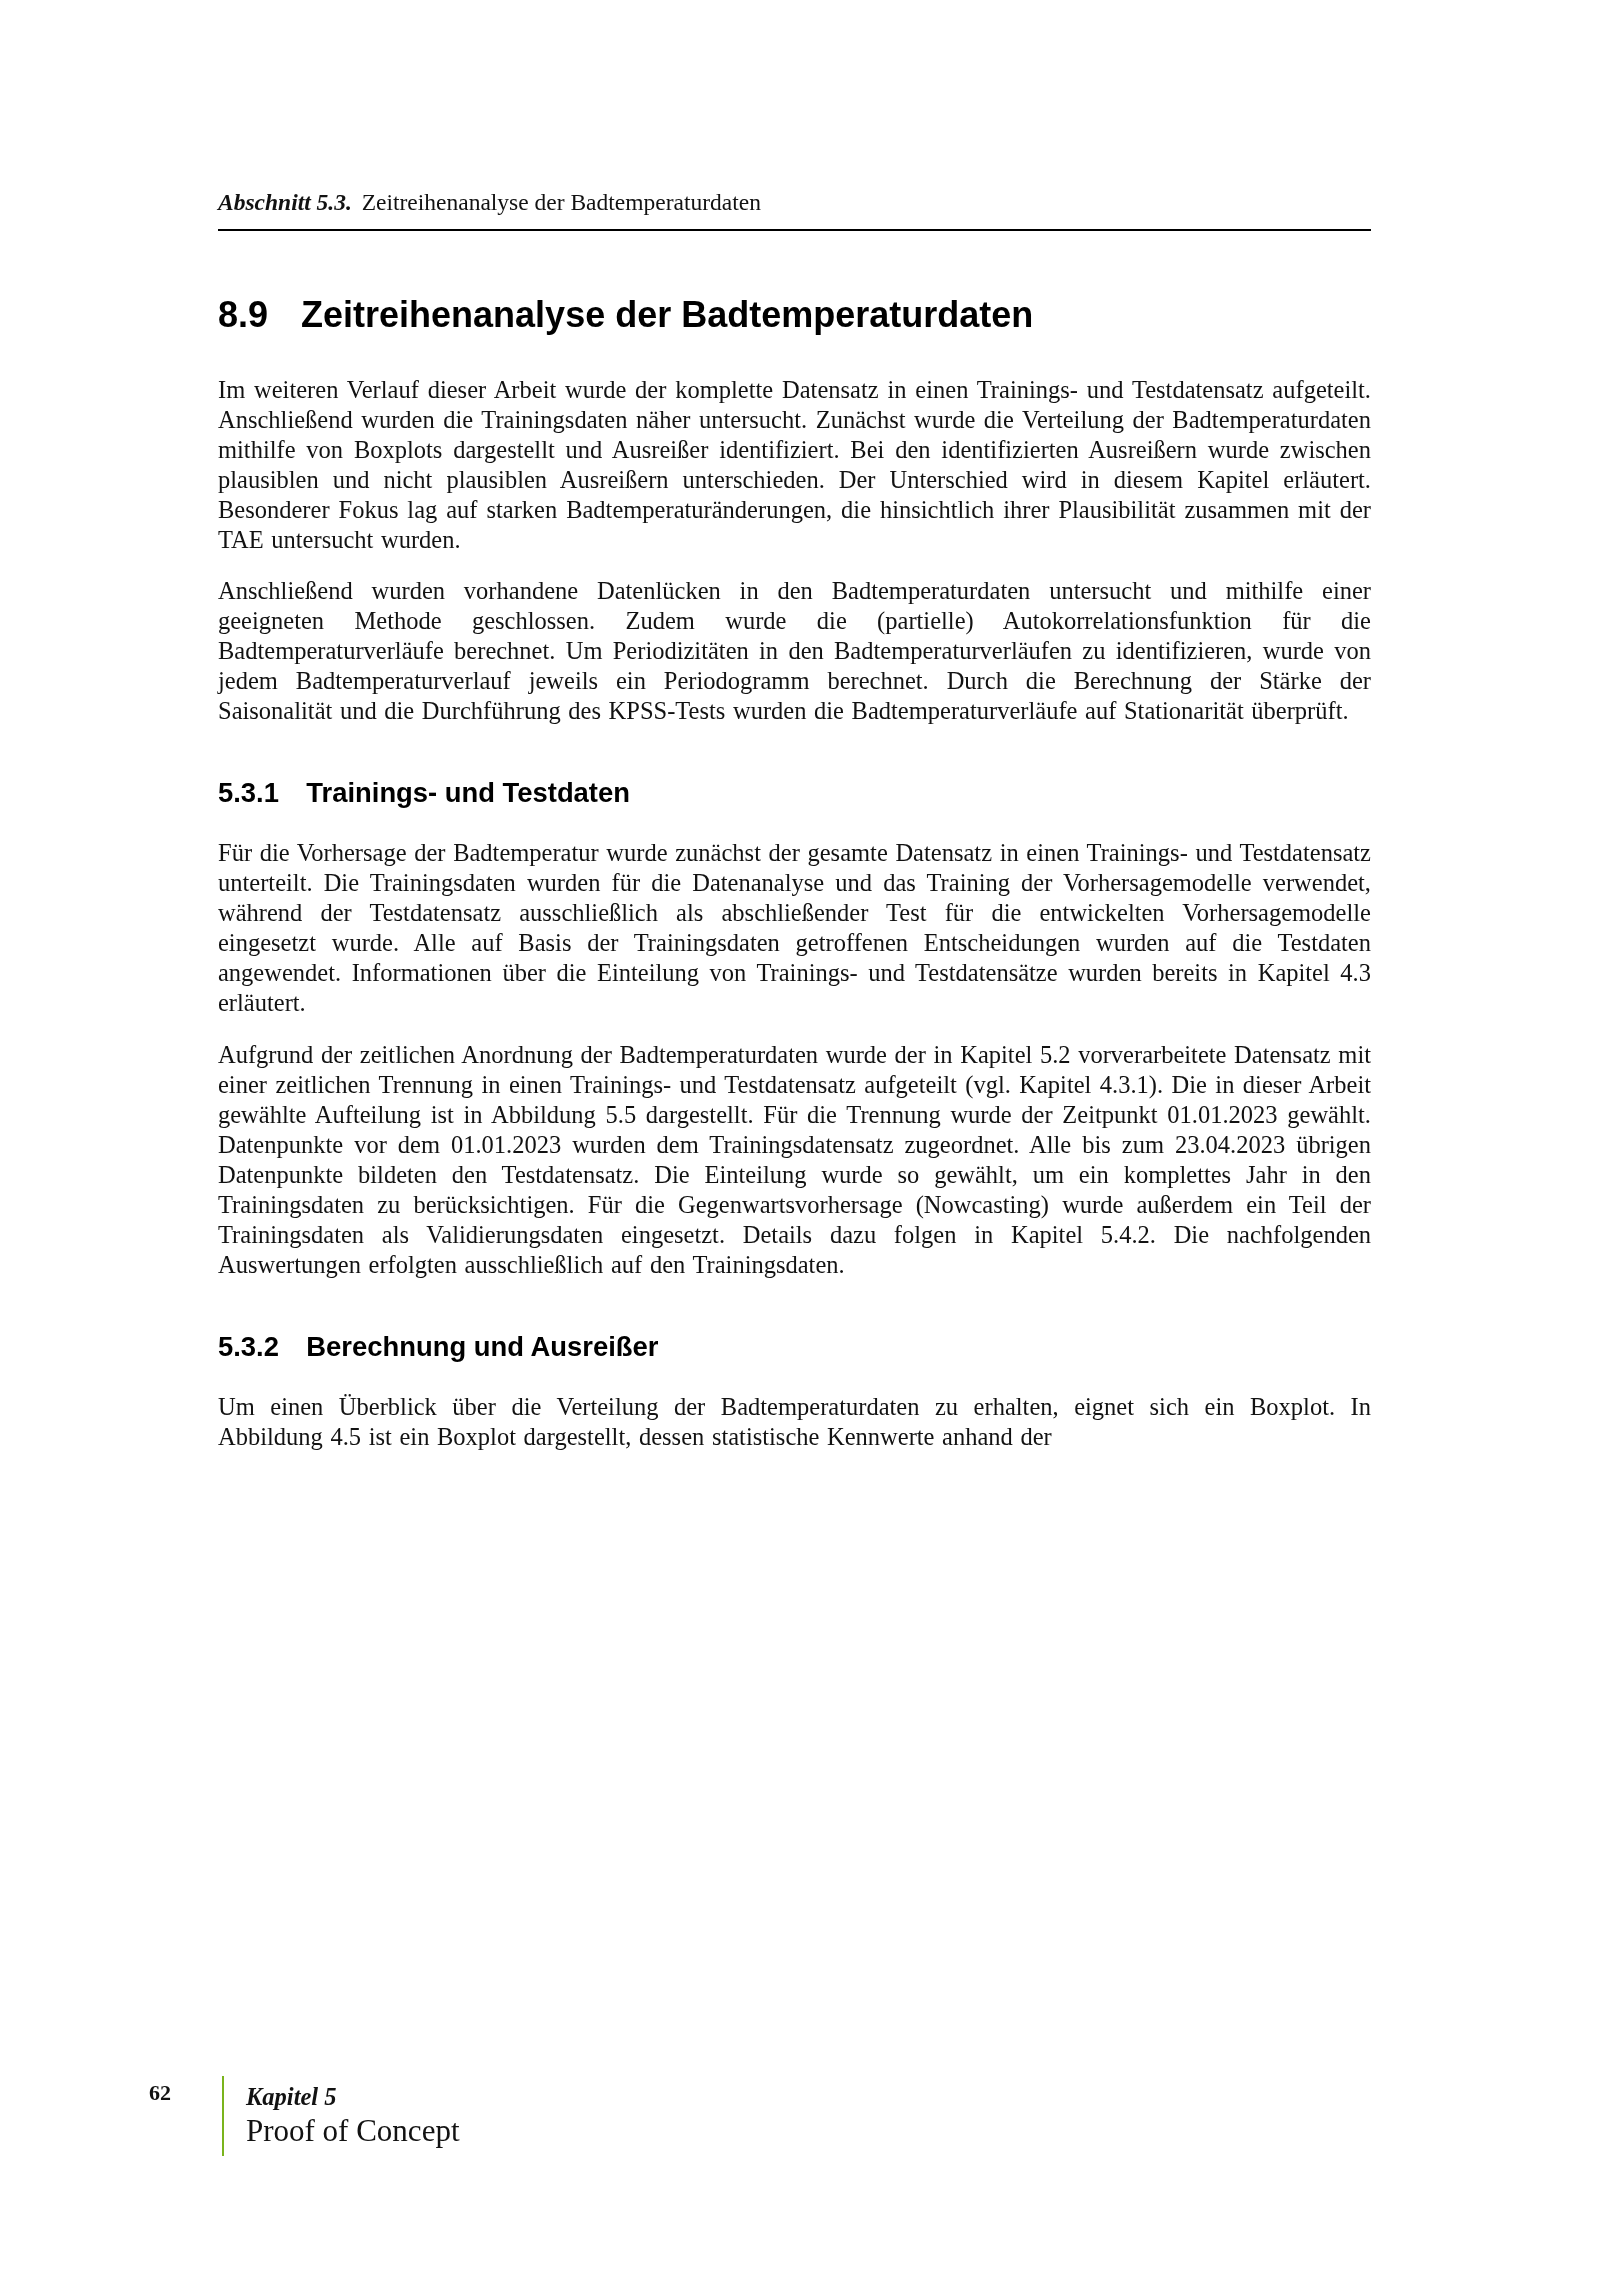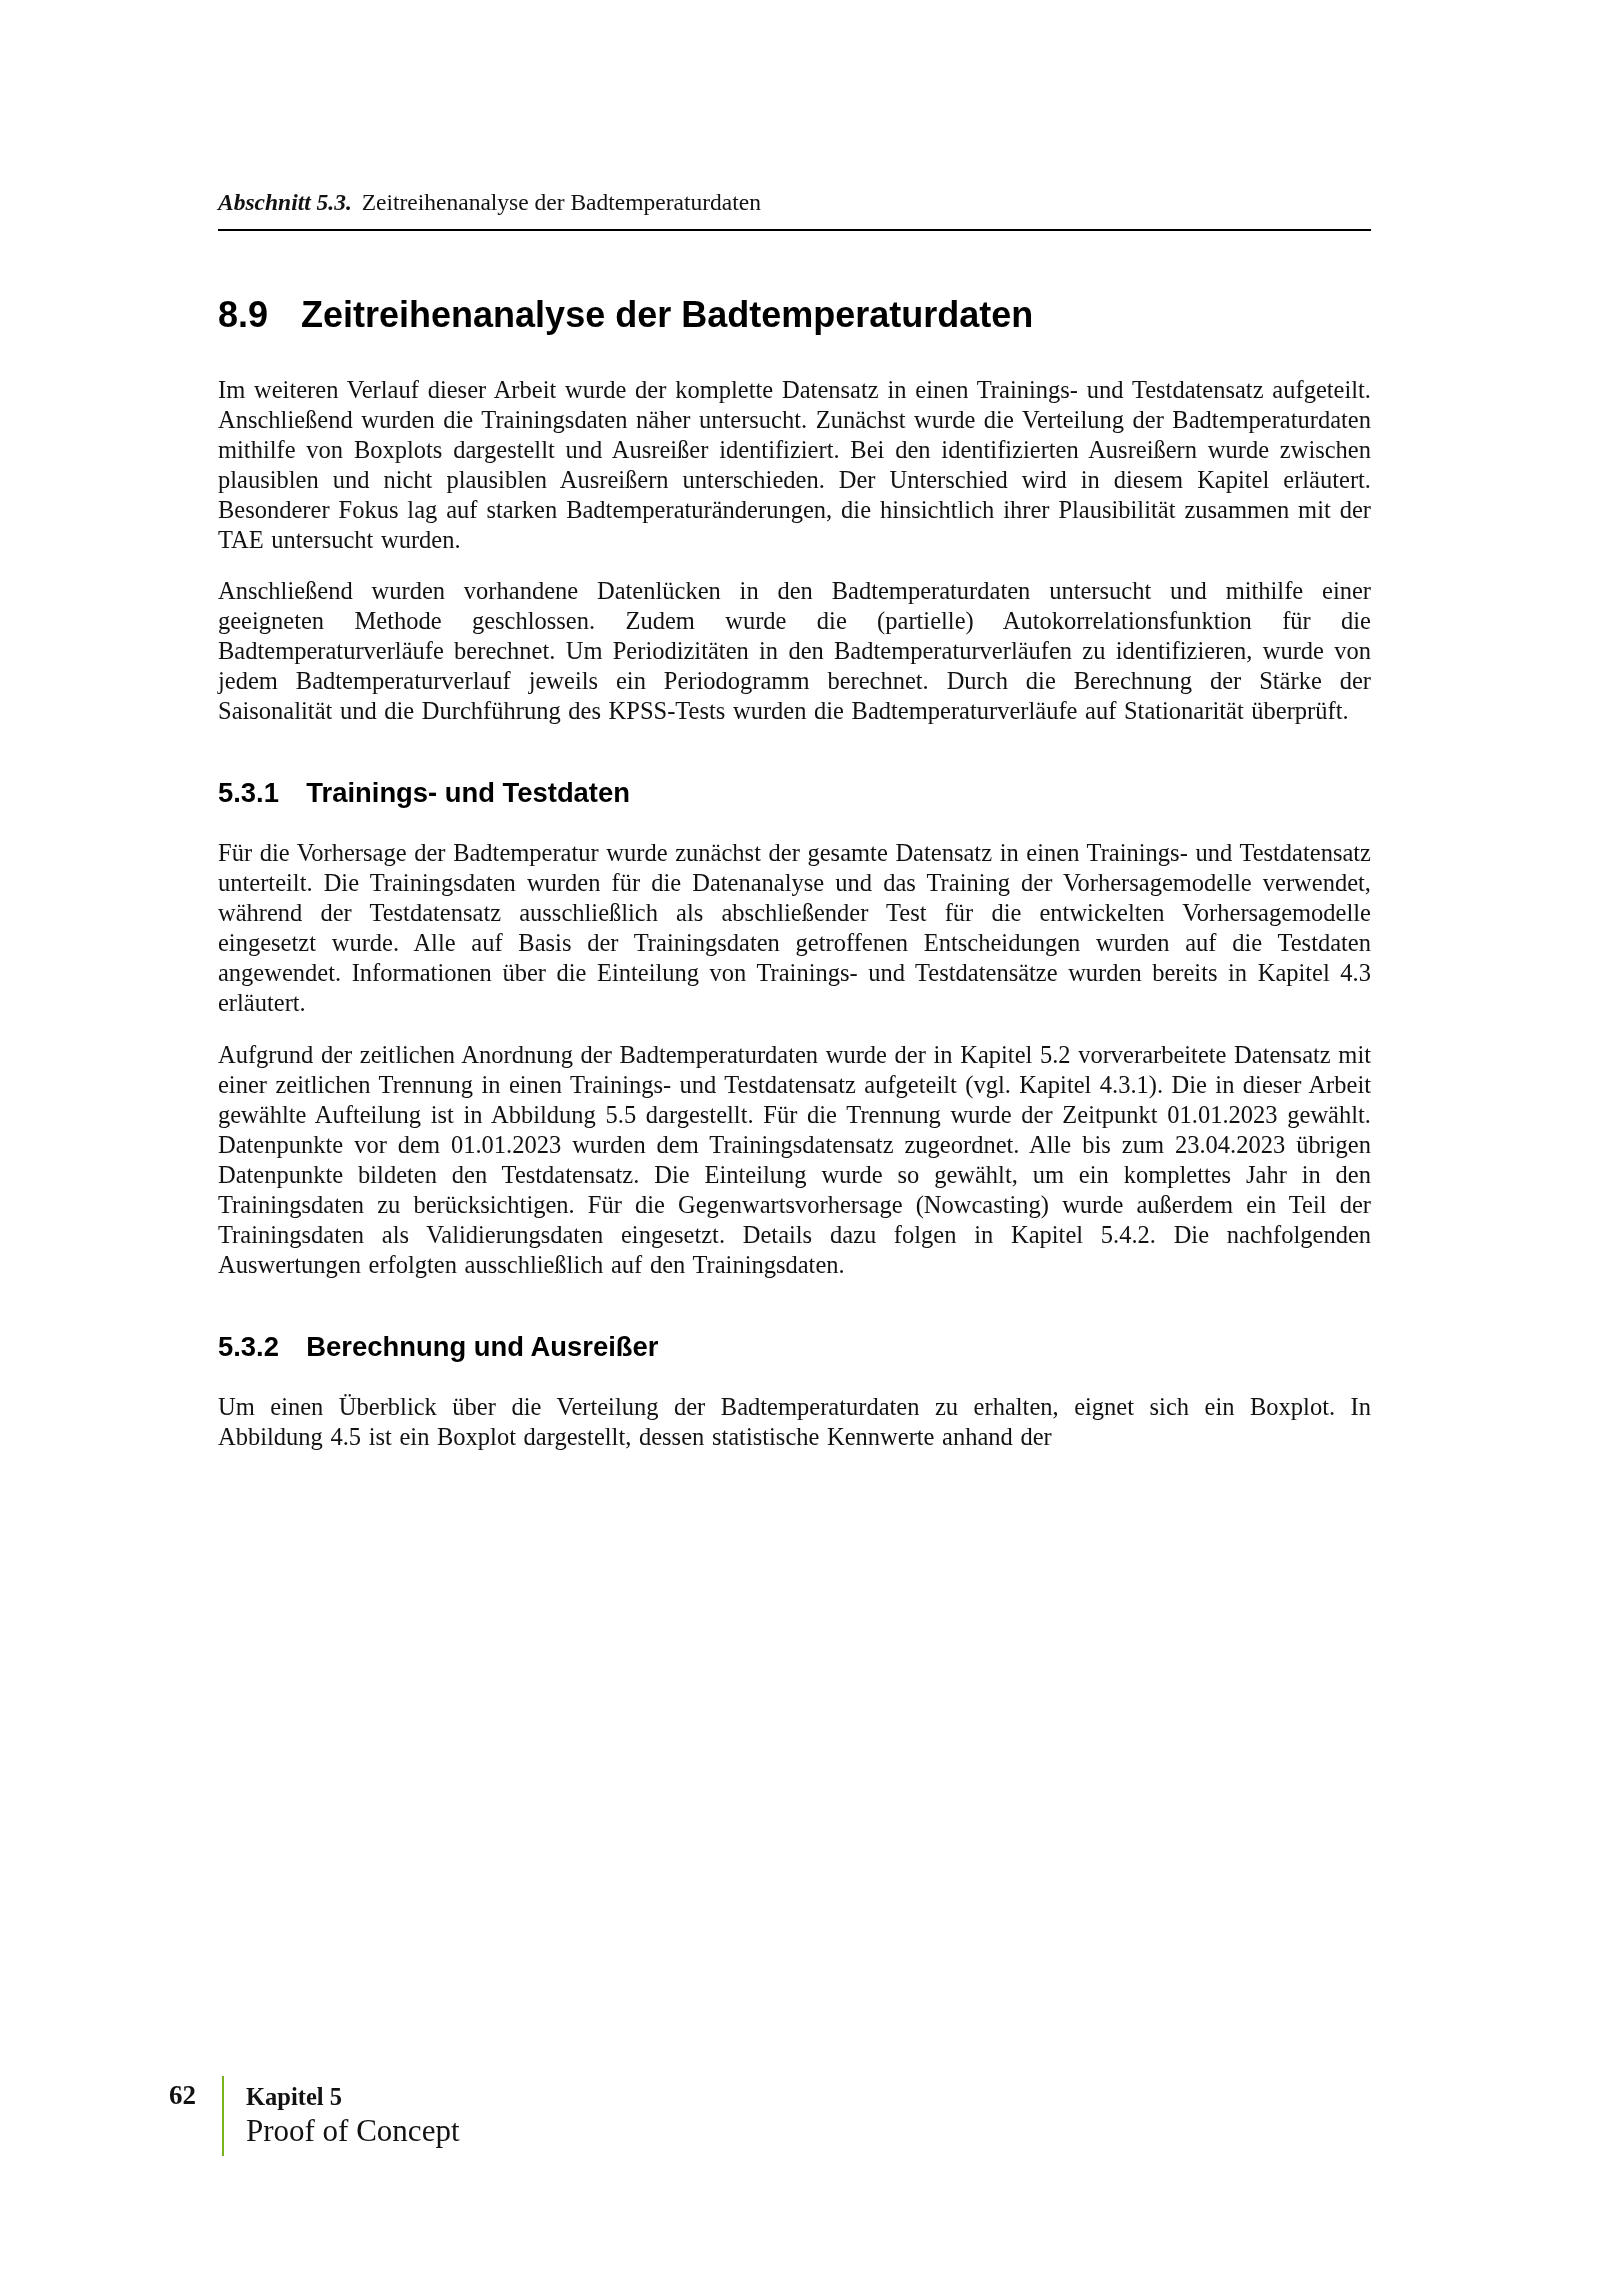--- a/index.html
+++ b/index.html
@@ -70,37 +70,38 @@
 
   
   .footer {
     position: absolute;
     left: 149px;
     top: 2076px;
     display: flex;
     align-items: stretch;
   }
   .footer .page-num {
-    font-size: 27px;
+    font-size: 22px;
     font-weight: bold;
     width: 47px;
-    text-align: right;
+    text-align: left;
     padding-top: 3.9px;
   }
   .footer .divider {
     width: 2.9px;
     margin-left: 25.5px;
     margin-right: 21.6px;
     min-height: 80px;
   }
   .footer .chapter-block { padding-top: 3.9px; }
   .footer .chapter-name {
     font-size: 24.5px;
     font-weight: bold;
     line-height: 33px;
+    font-style: italic;
   }
   .footer .chapter-sub {
     font-size: 31px;
     font-weight: normal;
     line-height: 35px;
   }
 </style>
 </head>
 <body>
 

